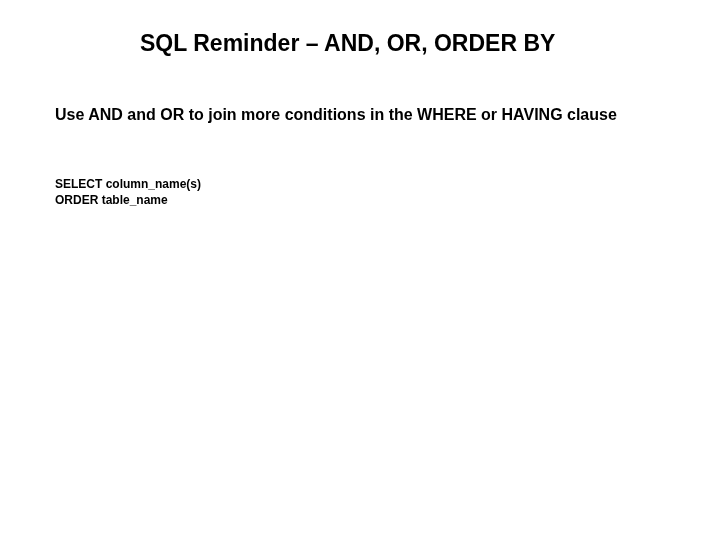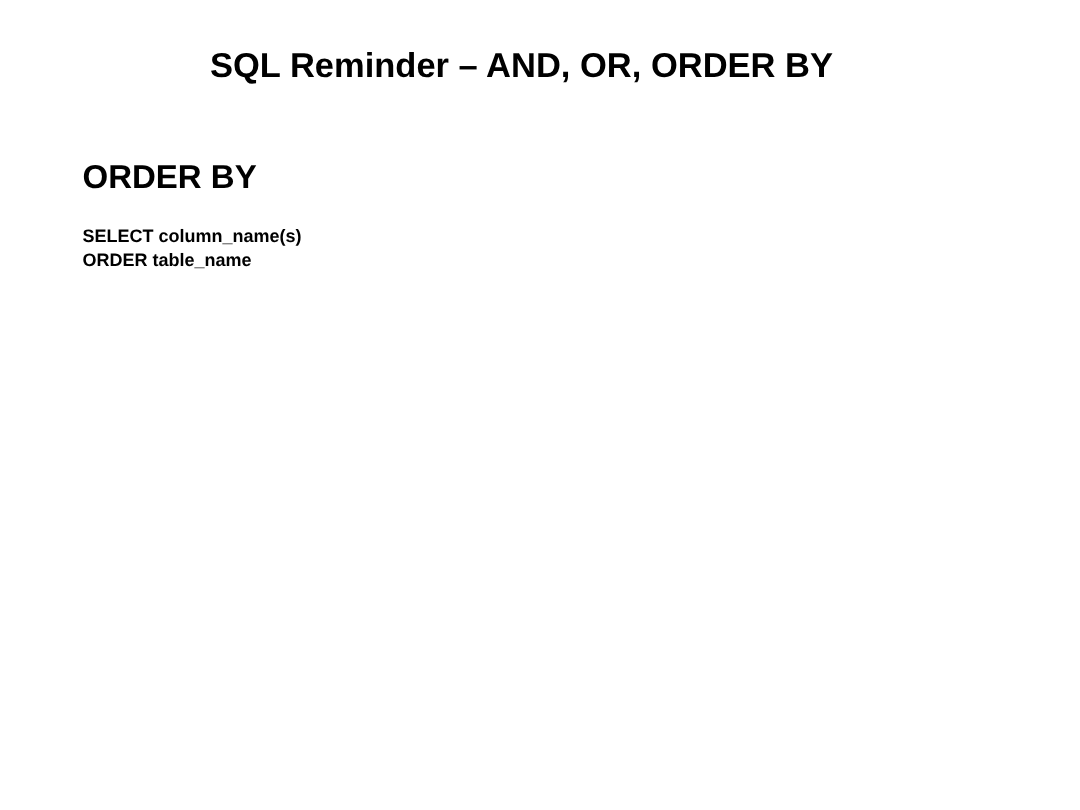--- a/index.html
+++ b/index.html
@@ -47,19 +47,19 @@
     .code-line {
       display: block;
     }
   </style>
 </head>
 <body>
 
 <div class="slide">
   <h1 class="title">SQL Reminder – AND, OR, ORDER BY</h1>
 
+  <p class="body-text">Use AND and OR to join more conditions in the WHERE or HAVING clause</p>
 
-  <h2 class="section-heading">ORDER BY</h2>
   <div class="code-block">
     <span class="code-line">SELECT column_name(s)</span>
     <span class="code-line">ORDER table_name</span>
   </div>
 </div>
 
 </body></html>

